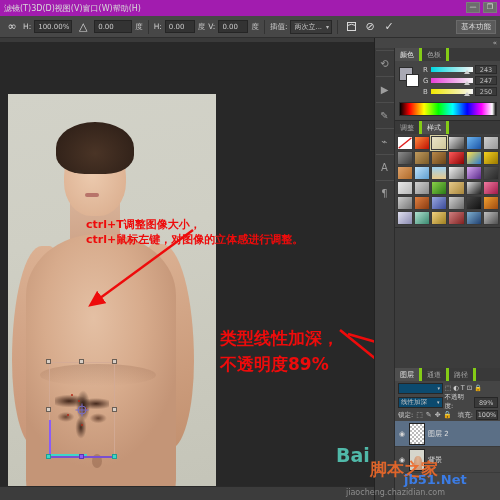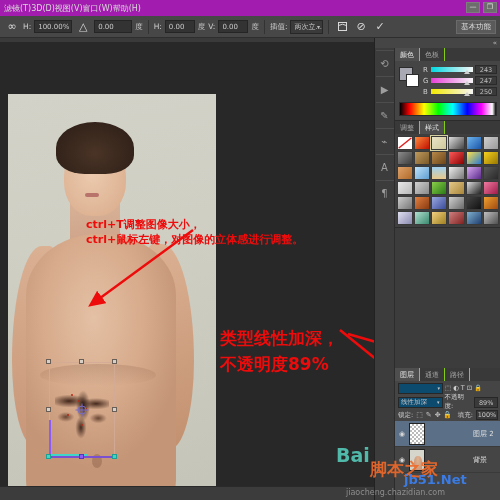--- a/index.html
+++ b/index.html
@@ -44,21 +44,21 @@
     width:16px; height:15px; display:flex; align-items:center;
     justify-content:center; color:#d8d8d8; font-size:11px;
   }
   .ws-btn {
     background:#5a5a5a; border:1px solid #6a6a6a; color:#ddd;
     height:14px; padding:0 4px; font-size:7.5px;
     display:flex; align-items:center; margin-left:auto;
   }
   .dd-select {
     background:#3a3a3a; border:1px solid #272727; color:#c9c9c9;
-    height:14px; padding:0 0 0 3px; font-size:7px;
+    height:14px; padding:0 9px 0 3px; font-size:7px;
     display:flex; align-items:center; position:relative;
   }
   .dd-select::after {
     content:"\25BE"; position:absolute; right:2px; font-size:6px; color:#bbb;
   }
 
   
   .workspace {
     position:absolute; left:0; top:38px; width:374px; height:462px;
     background:#282828;
@@ -192,21 +192,21 @@
     width:18px; height:26px; display:flex; align-items:center;
     justify-content:center; color:#9d9d9d; font-size:10px;
     border-top:1px solid #4d4d4d;
   }
 
   .panel-col { position:absolute; left:20px; top:10px; width:106px; }
   .panel { background:#454545; border-bottom:1px solid #2b2b2b; }
   .tabrow { display:flex; height:13px; background:#393939; }
   .ptab {
     padding:0 5px; font-size:7px; color:#a6a6a6; display:flex;
-    align-items:center; border-right:1px solid #84cc16;
+    align-items:center; border-right:3px solid #84cc16;
   }
   .ptab.active { background:#4e4e4e; color:#e2e2e2; }
 
   
   .colorbody { padding:4px 4px 3px 4px; display:flex; gap:4px; background:#454545; }
   .swatch-pair { position:relative; width:20px; height:20px; margin-top:2px; }
   .sw-fg { position:absolute; left:0; top:0; width:14px; height:14px; background:#a9a9b4; border:1px solid #2c2c2c; }
   .sw-bg { position:absolute; left:7px; top:7px; width:13px; height:13px; background:#fff; border:1px solid #2c2c2c; }
   .sliders { flex:1; display:flex; flex-direction:column; gap:2px; }
   .sl-row { display:flex; align-items:center; gap:2px; }
@@ -281,21 +281,21 @@
   }
   .lyr-thumb.photo-th {
     background:linear-gradient(170deg,#d6d6cc 40%,#cfcfc4 100%);
     position:relative; overflow:hidden;
   }
   .lyr-thumb.photo-th::after {
     content:""; position:absolute; left:4px; top:6px; width:8px; height:15px;
     background:radial-gradient(ellipse at 50% 20%,#e0b393,#c4906f);
     border-radius:40% 40% 20% 20%;
   }
-  .lyr-name { font-size:7px; color:#e0e0e0;margin-left:45px; }
+  .lyr-name { font-size:7px; color:#e0e0e0; }
 
   
   .wm { position:absolute; font-weight:bold; white-space:nowrap; }
   #wm-baidu { left:336px; top:444px; font-size:19px; color:#5eead4; opacity:.75; }
   #wm-jb { left:370px; top:458px; font-size:17px; color:#f06a2a; opacity:.9; }
   #wm-jb2 { left:404px; top:472px; font-size:13px; color:#3b82f6; opacity:.9; }
   #wm-cz { left:330px; top:472px; font-size:15px; color:#6e7f9e; opacity:.8; }
   #wm-url { left:346px; top:488px; font-size:8px; color:#8d8d8d; font-weight:normal; }
   .statusbar {
     position:absolute; left:0; bottom:0; width:374px; height:14px;

